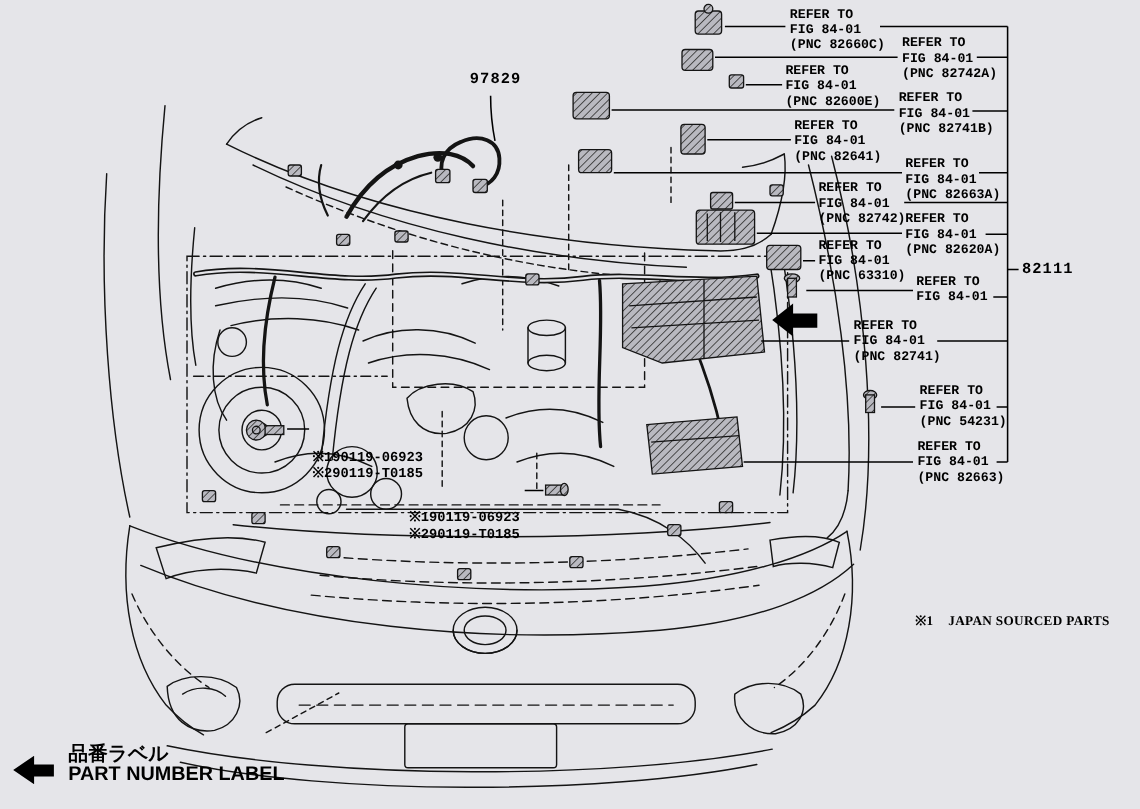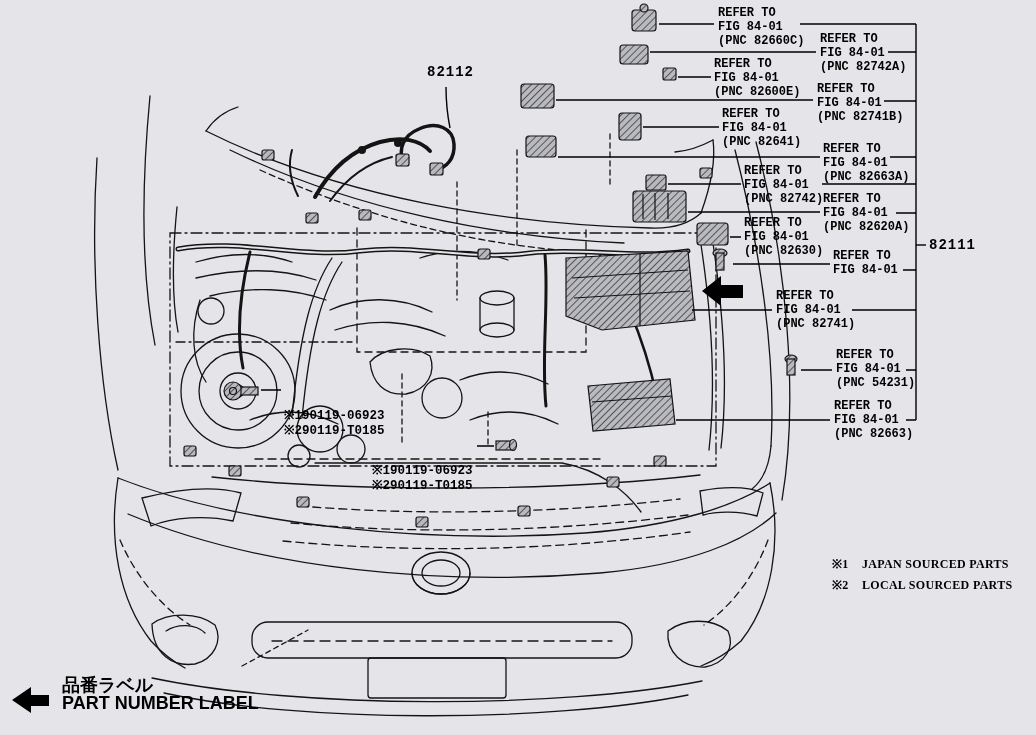--- a/index.html
+++ b/index.html
@@ -256,21 +256,21 @@
   <span>(PNC 82742)</span>
 </div>
 <div class="callout" style="left:823px;top:192px">
   <span>REFER TO</span>
   <span>FIG 84-01</span>
   <span>(PNC 82620A)</span>
 </div>
 <div class="callout" style="left:744px;top:216px">
   <span>REFER TO</span>
   <span>FIG 84-01</span>
-  <span>(PNC 82630)</span>
+  <span>(PNC 63310)</span>
 </div>
 <div class="callout" style="left:833px;top:249px">
   <span>REFER TO</span>
   <span>FIG 84-01</span>
 </div>
 <div class="callout" style="left:776px;top:289px">
   <span>REFER TO</span>
   <span>FIG 84-01</span>
   <span>(PNC 82741)</span>
 </div>
@@ -278,39 +278,36 @@
   <span>REFER TO</span>
   <span>FIG 84-01</span>
   <span>(PNC 54231)</span>
 </div>
 <div class="callout" style="left:834px;top:399px">
   <span>REFER TO</span>
   <span>FIG 84-01</span>
   <span>(PNC 82663)</span>
 </div>
 
-<div class="pn" style="left:427px;top:64px">82112</div>
+<div class="pn" style="left:427px;top:64px">97829</div>
 <div class="pn" style="left:929px;top:237px">82111</div>
 
 <div class="fastener" style="left:284px;top:375px">
   <span>※190119-06923</span>
   <span>※290119-T0185</span>
 </div>
 <div class="fastener" style="left:372px;top:430px">
   <span>※190119-06923</span>
   <span>※290119-T0185</span>
 </div>
 
 <div class="footnotes">
   <div>
     <span class="marker">※1</span><span>JAPAN SOURCED PARTS</span>
   </div>
-  <div>
-    <span class="marker">※2</span><span>LOCAL SOURCED PARTS</span>
-  </div>
 </div>
 
 <div class="legend">
   <span>品番ラベル</span>
   <span>PART NUMBER LABEL</span>
 </div>
 
 </div>
 
 </body></html>

